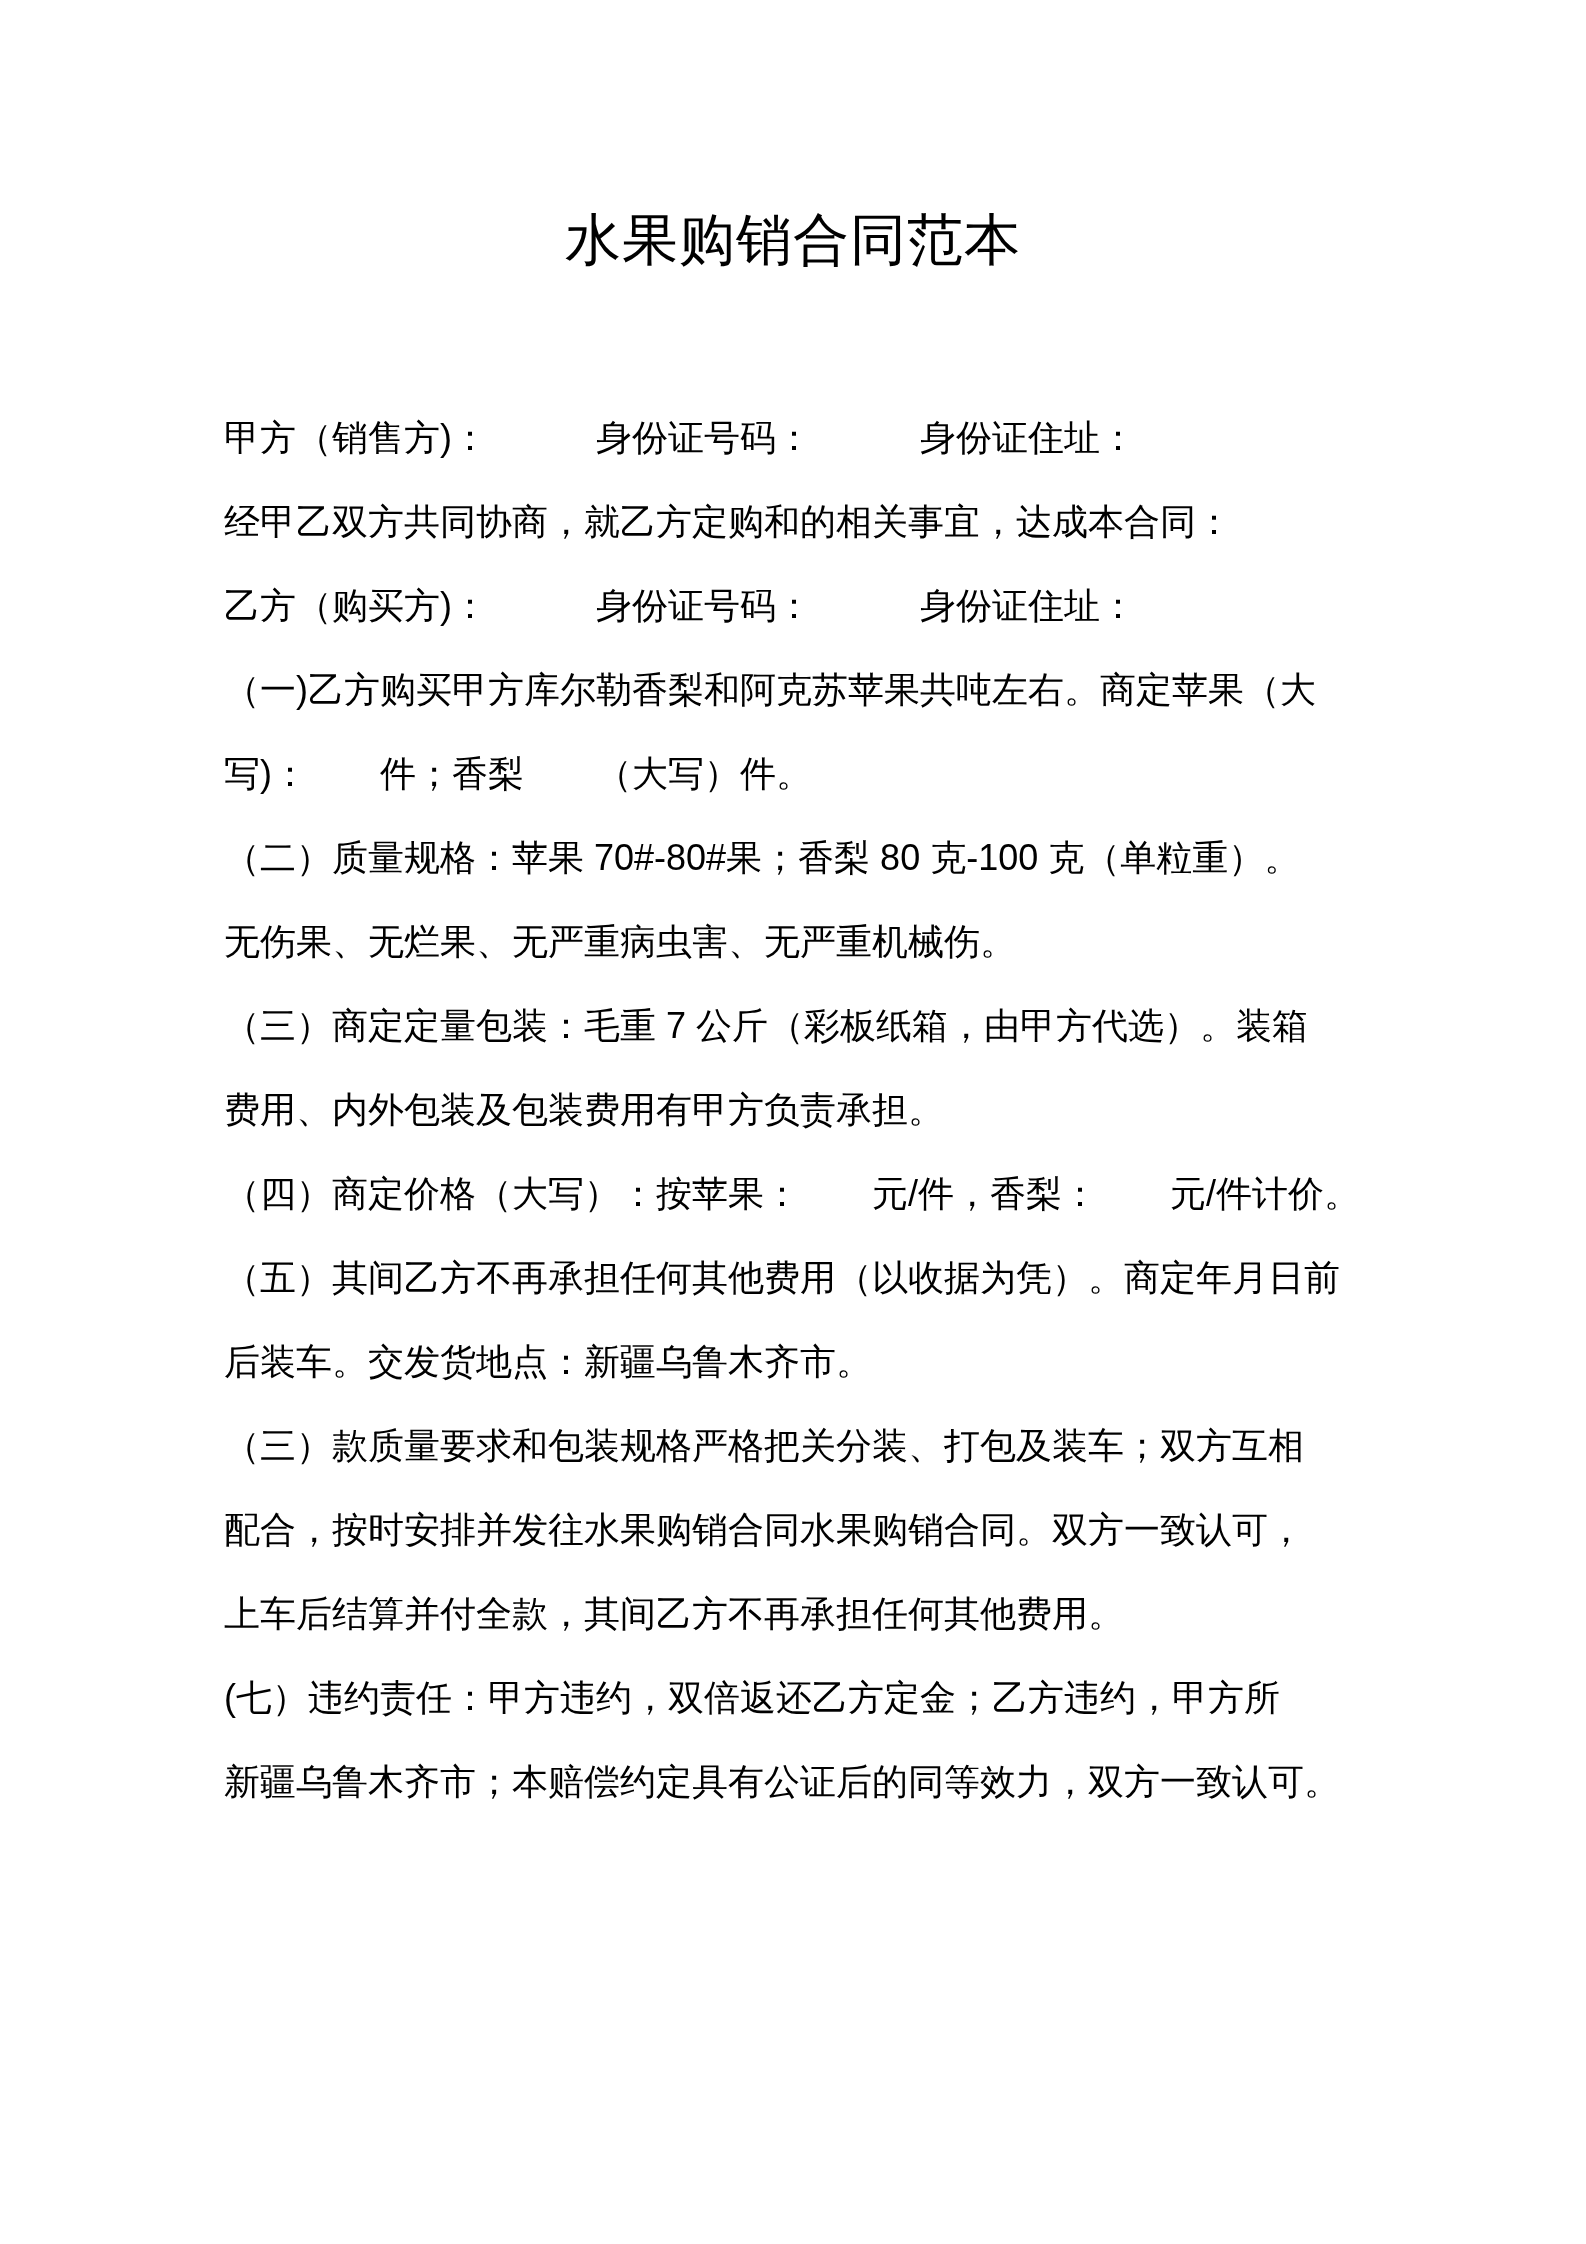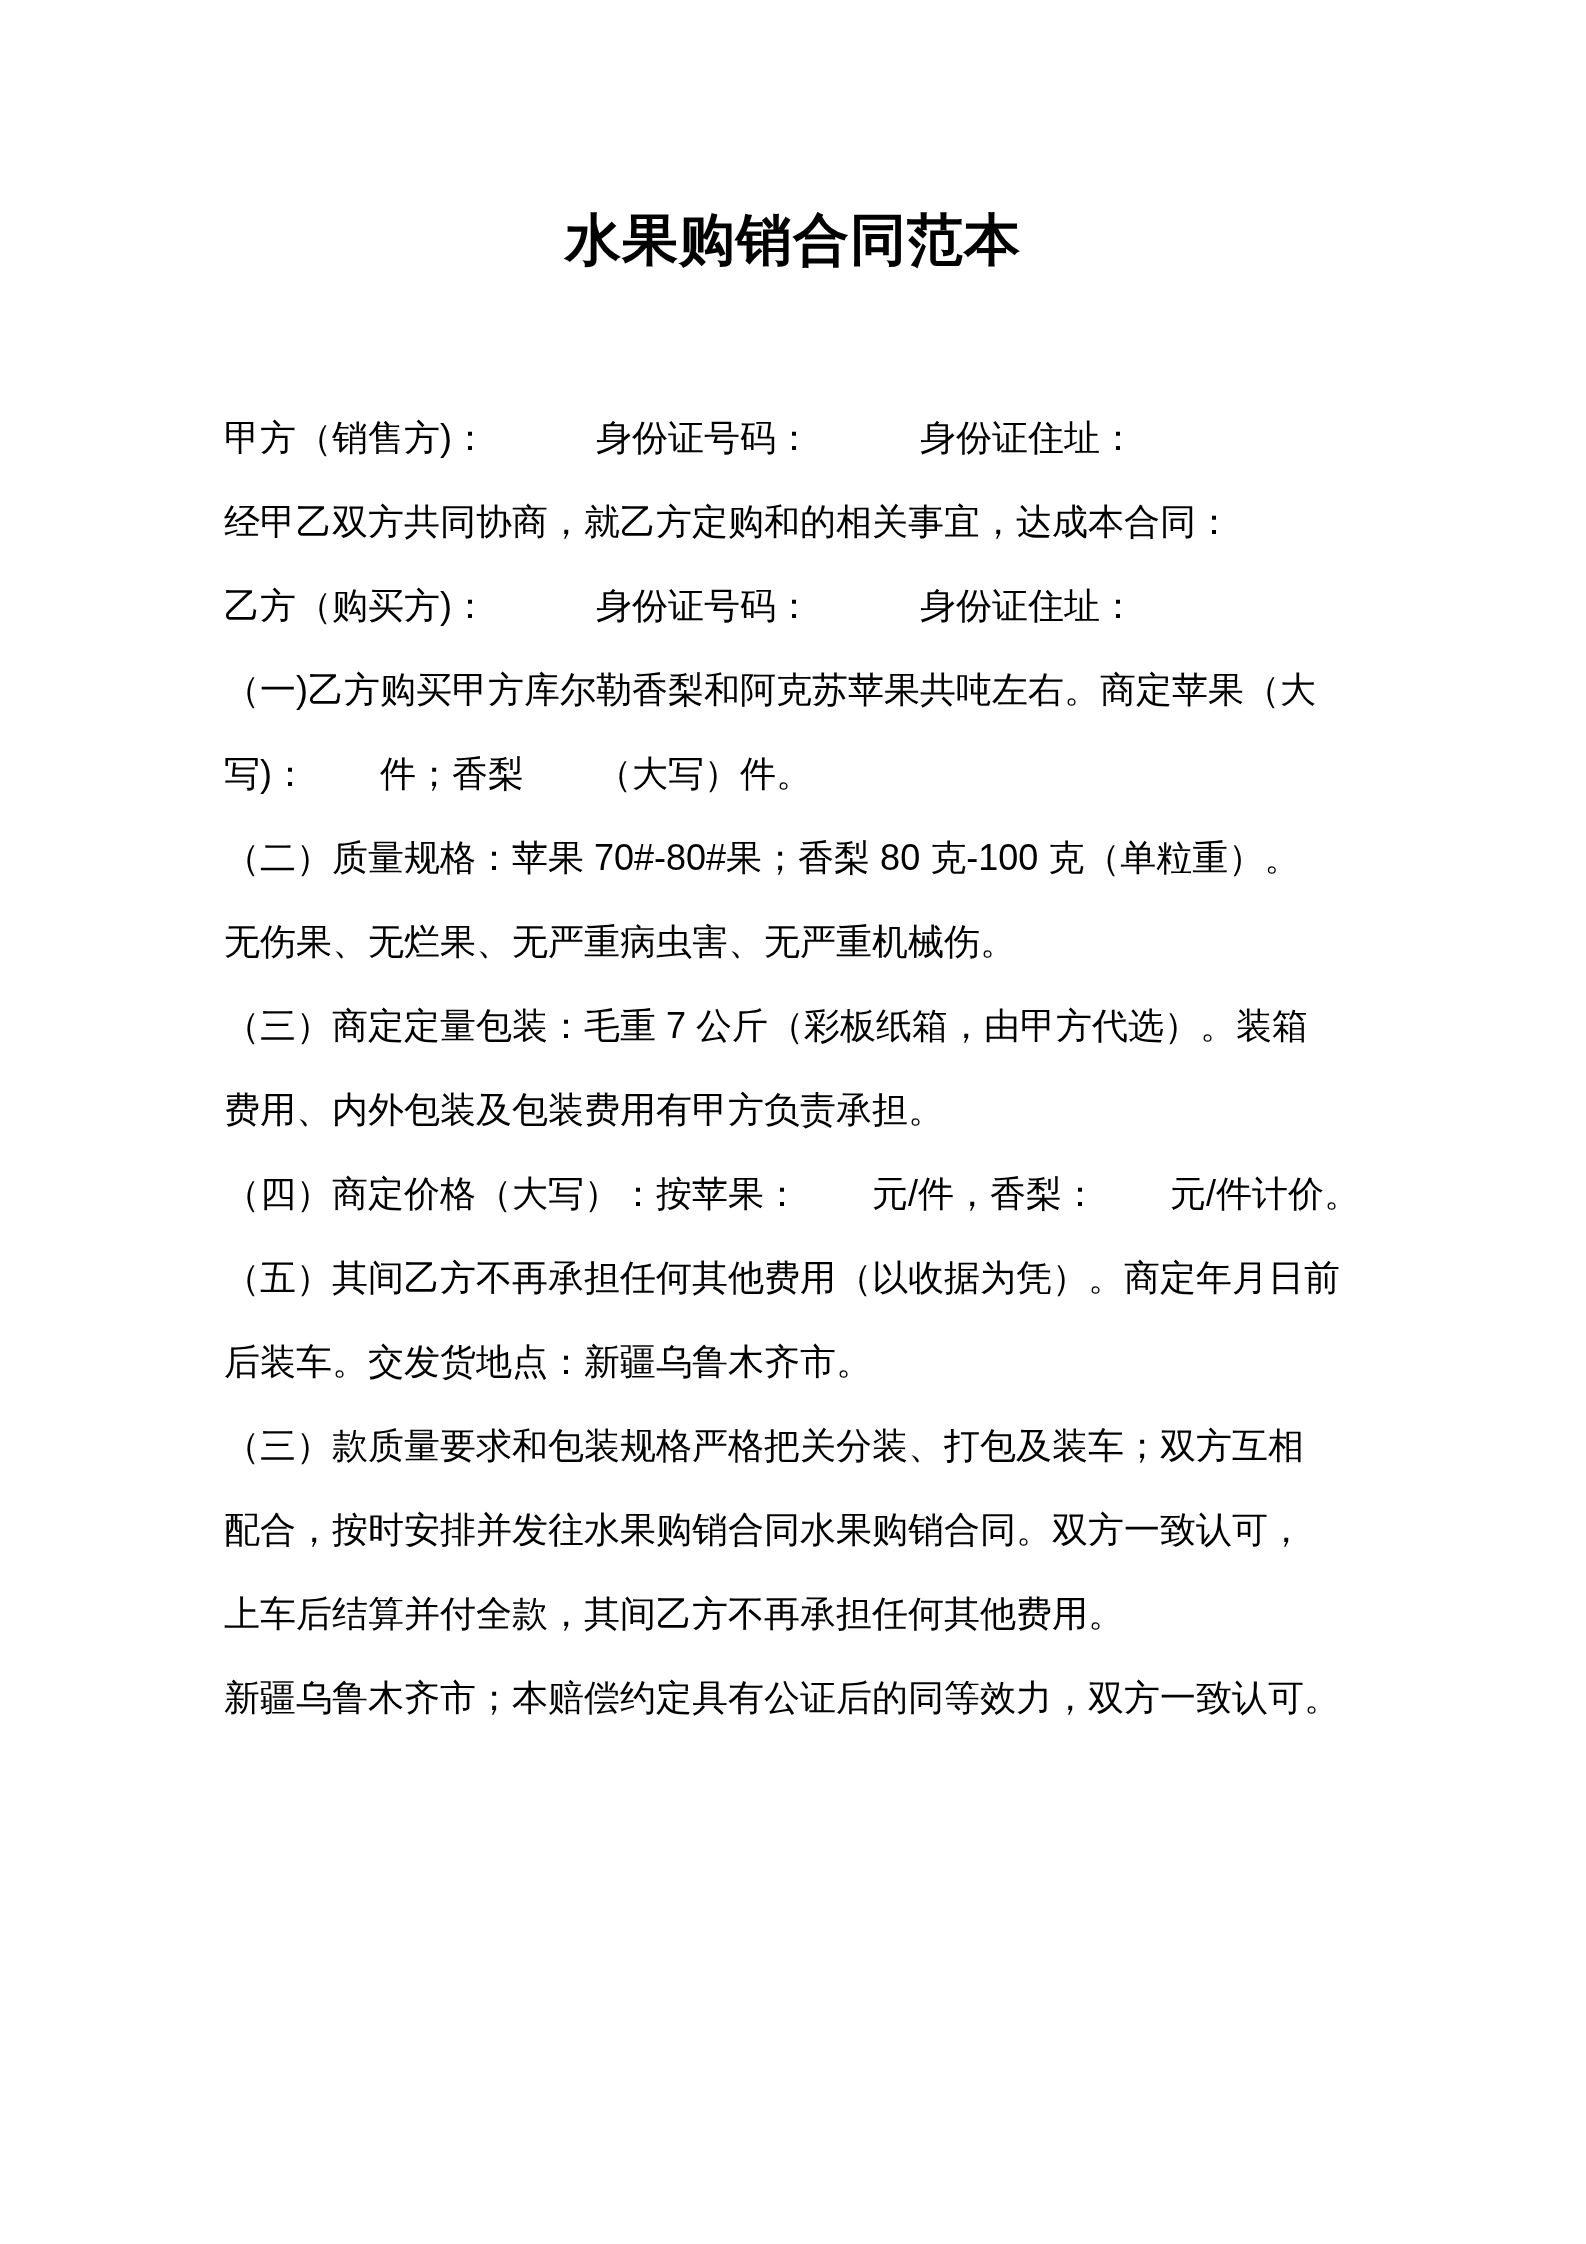--- a/index.html
+++ b/index.html
@@ -14,21 +14,21 @@
       overflow: hidden;
     }
     .doc-title {
       position: absolute;
       top: 208px;
       left: 0;
       width: 100%;
       text-align: center;
       font-size: 56px;
       line-height: 64px;
-      font-weight: bold;
+      font-weight: normal;
       letter-spacing: 1px;
       white-space: pre;
     }
     .doc-body {
       position: absolute;
       top: 396px;
       left: 224px;
       width: 1120px;
     }
     .doc-line {
@@ -55,16 +55,17 @@
     <div class="doc-line">（二）质量规格：苹果 70#-80#果；香梨 80 克-100 克（单粒重）。</div>
     <div class="doc-line">无伤果、无烂果、无严重病虫害、无严重机械伤。</div>
     <div class="doc-line">（三）商定定量包装：毛重 7 公斤（彩板纸箱，由甲方代选）。装箱</div>
     <div class="doc-line">费用、内外包装及包装费用有甲方负责承担。</div>
     <div class="doc-line">（四）商定价格（大写）：按苹果：　　元/件，香梨：　　元/件计价。</div>
     <div class="doc-line">（五）其间乙方不再承担任何其他费用（以收据为凭）。商定年月日前</div>
     <div class="doc-line">后装车。交发货地点：新疆乌鲁木齐市。</div>
     <div class="doc-line">（三）款质量要求和包装规格严格把关分装、打包及装车；双方互相</div>
     <div class="doc-line">配合，按时安排并发往水果购销合同水果购销合同。双方一致认可，</div>
     <div class="doc-line">上车后结算并付全款，其间乙方不再承担任何其他费用。</div>
+    <div class="doc-line">(七）违约责任：甲方违约，双倍返还乙方定金；乙方违约，甲方所</div>
     <div class="doc-line">新疆乌鲁木齐市；本赔偿约定具有公证后的同等效力，双方一致认可。</div>
   </div>
 
 </div>
 
 </body></html>

